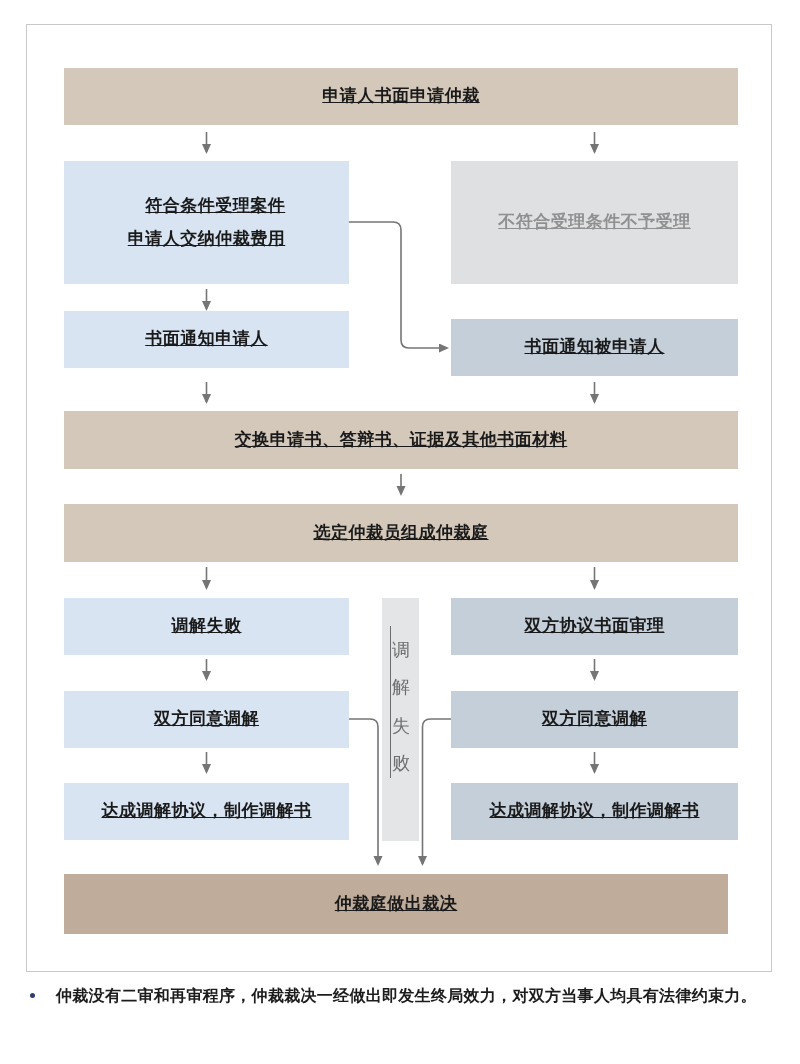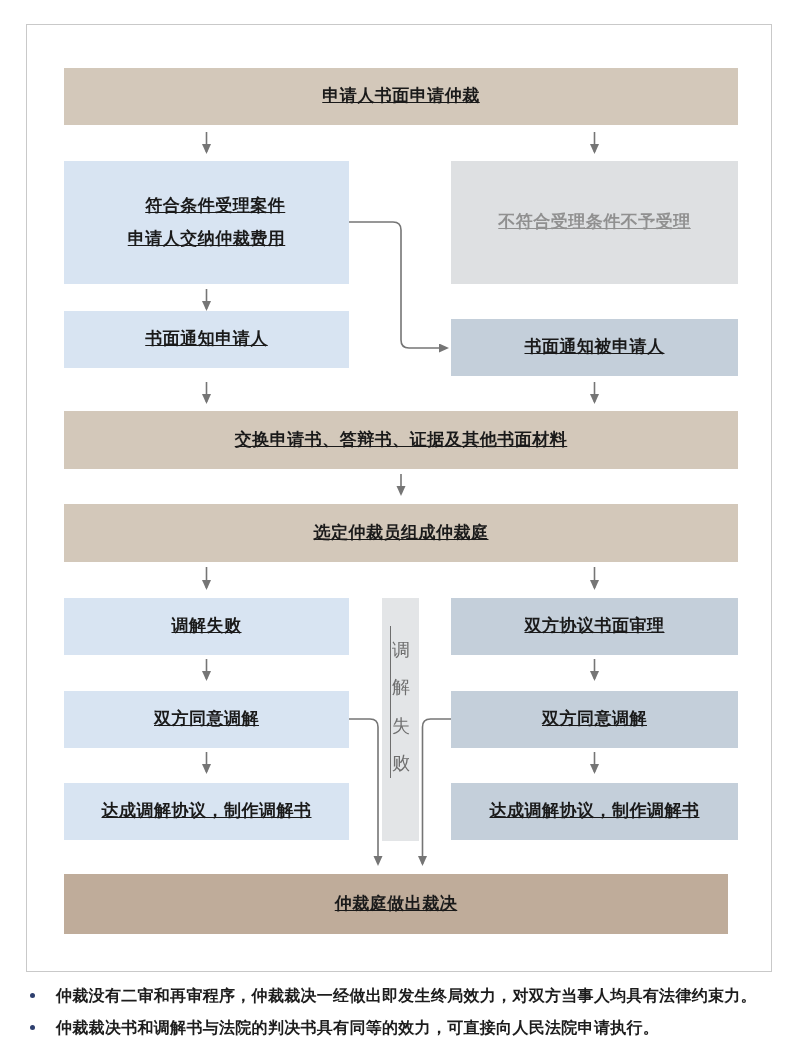--- a/index.html
+++ b/index.html
@@ -207,19 +207,15 @@
       <span>仲裁庭做出裁决</span>
     </div>
 
   </div>
 
   <div class="notes">
     <div class="note-item">
       <span class="note-bullet"></span>
       <span>仲裁没有二审和再审程序，仲裁裁决一经做出即发生终局效力，对双方当事人均具有法律约束力。</span>
     </div>
-    <div class="note-item">
-      <span class="note-bullet"></span>
-      <span>仲裁裁决书和调解书与法院的判决书具有同等的效力，可直接向人民法院申请执行。</span>
-    </div>
   </div>
 
 </div>
 
 </body></html>

